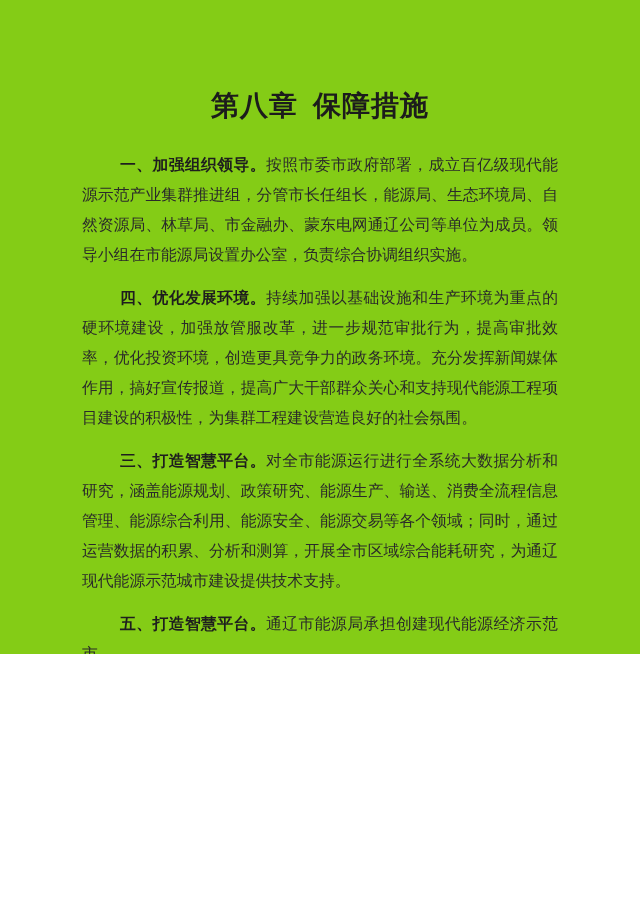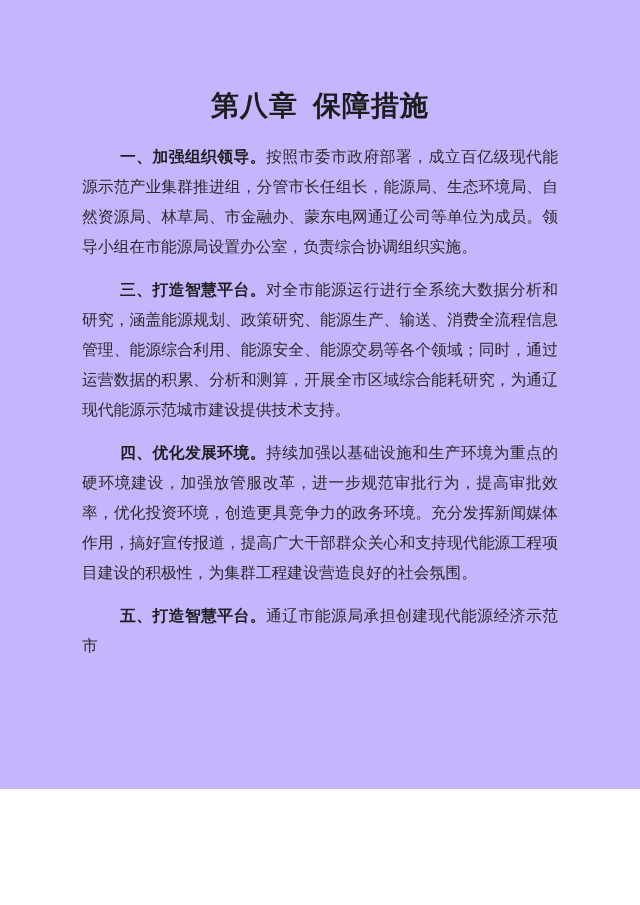--- a/index.html
+++ b/index.html
@@ -3,42 +3,42 @@
 <meta charset="utf-8">
 <style>
   html, body {
     margin: 0;
     padding: 0;
     background: #ffffff;
   }
   .page {
     position: relative;
     width: 640px;
-    height: 789px;
-    background: #c4b5fd;
+    height: 654px;
+    background: #84cc16;
     overflow: hidden;
     font-family: "Liberation Serif", "DejaVu Serif", serif;
     color: #2a2a2a;
   }
   .chapter-title {
     margin: 0;
     padding-top: 86px;
     text-align: center;
     font-size: 28px;
     line-height: 40px;
     font-weight: bold;
     color: #1c1c1c;
     letter-spacing: 1px;
     font-family: "Liberation Serif", "DejaVu Serif", serif;
   }
   .content {
     padding: 16px 82px 0 82px;
   }
   .para {
-    margin: 0 0 13px 0;
+    margin: 8px 0 13px 0;
     font-size: 15.8px;
     line-height: 30px;
     text-align: justify;
     text-justify: inter-ideograph;
     text-indent: 2.4em;
     color: #2a2a2a;
   }
   .para .lead {
     font-weight: bold;
     color: #1e1e1e;
@@ -59,22 +59,22 @@
 
 <div class="page">
 
   <h1 class="chapter-title">第八章 保障措施</h1>
 
   <div class="content">
 
     <p class="para"><span class="lead">一、加强组织领导。</span><span>按照市委市政府部署，成立百亿级现代能源示范产业集群推进组，分管市长任组长，能源局、生态环境局、自然资源局、林草局、市金融办、蒙东电网通辽公司等单位为成员。领导小组在市能源局设置办公室，负责综合协调组织实施。</span></p>
 
 
+    <p class="para"><span class="lead">四、优化发展环境。</span><span>持续加强以基础设施和生产环境为重点的硬环境建设，加强放管服改革，进一步规范审批行为，提高审批效率，优化投资环境，创造更具竞争力的政务环境。充分发挥新闻媒体作用，搞好宣传报道，提高广大干部群众关心和支持现代能源工程项目建设的积极性，为集群工程建设营造良好的社会氛围。</span></p>
+
     <p class="para"><span class="lead">三、打造智慧平台。</span><span>对全市能源运行进行全系统大数据分析和研究，涵盖能源规划、政策研究、能源生产、输送、消费全流程信息管理、能源综合利用、能源安全、能源交易等各个领域；同时，通过运营数据的积累、分析和测算，开展全市区域综合能耗研究，为通辽现代能源示范城市建设提供技术支持。</span></p>
-
-    <p class="para"><span class="lead">四、优化发展环境。</span><span>持续加强以基础设施和生产环境为重点的硬环境建设，加强放管服改革，进一步规范审批行为，提高审批效率，优化投资环境，创造更具竞争力的政务环境。充分发挥新闻媒体作用，搞好宣传报道，提高广大干部群众关心和支持现代能源工程项目建设的积极性，为集群工程建设营造良好的社会氛围。</span></p>
 
     <p class="para"><span class="lead">五、打造智慧平台。</span><span>通辽市能源局承担创建现代能源经济示范市</span></p>
 
   </div>
 
 
 </div>
 
 </body></html>

